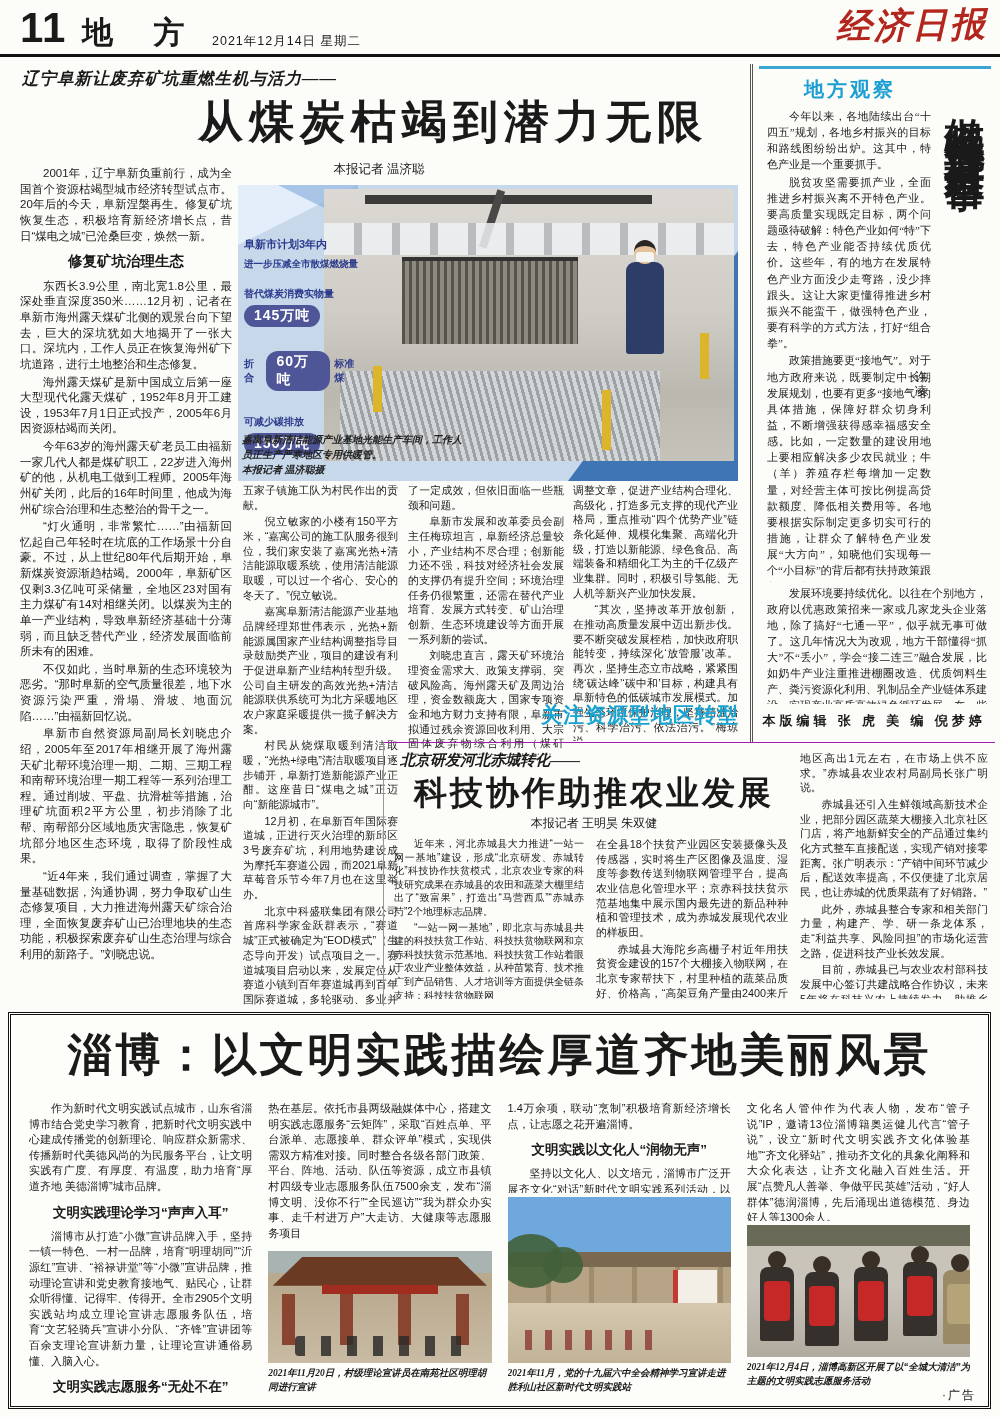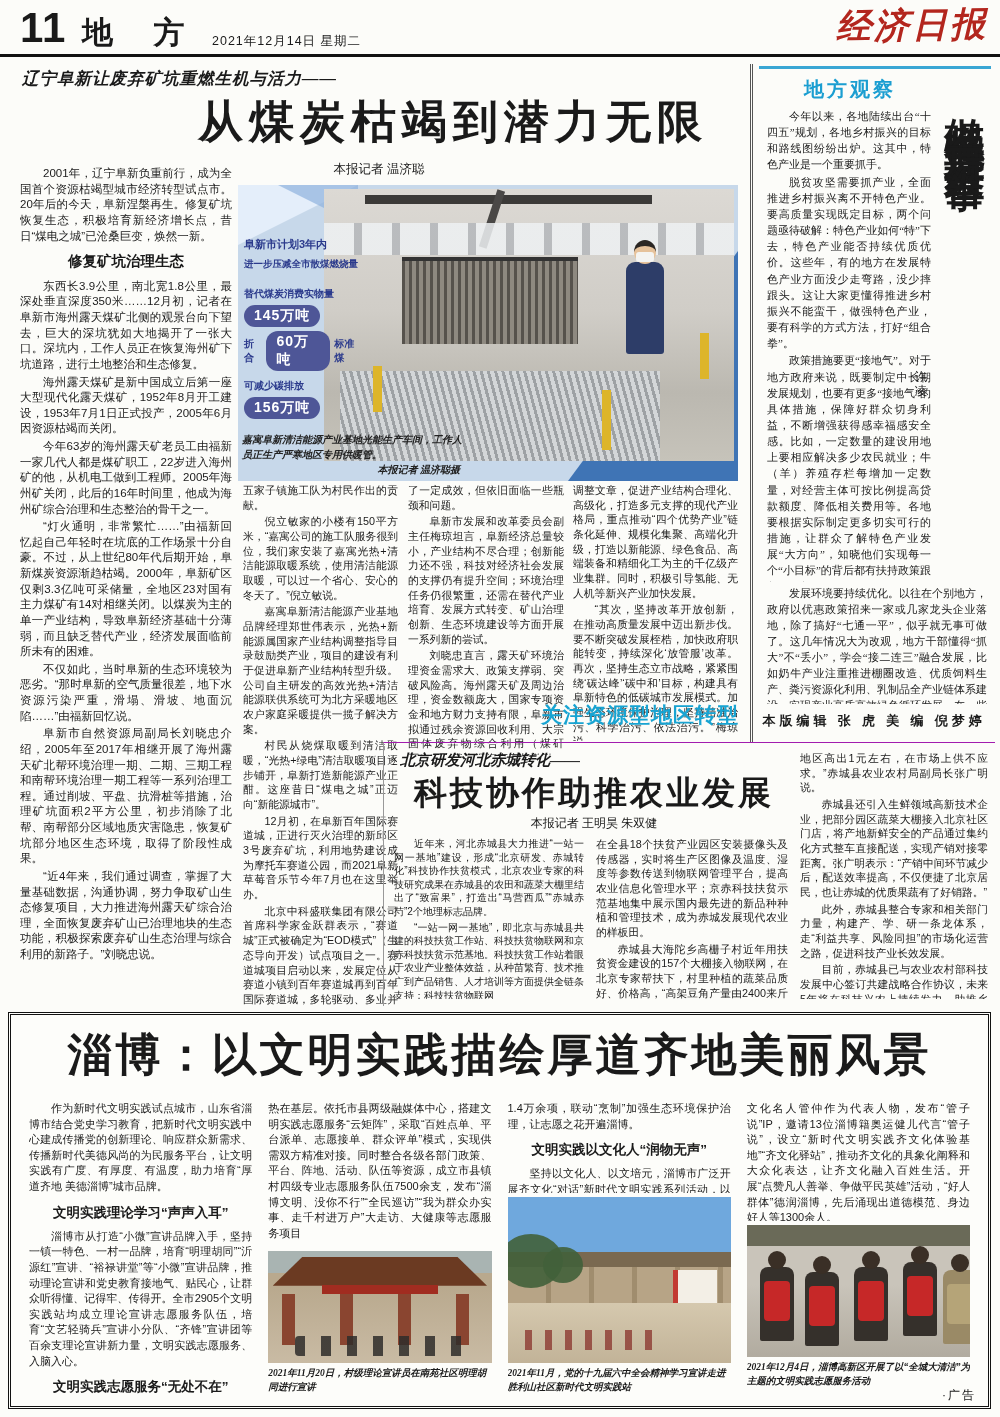--- a/index.html
+++ b/index.html
@@ -44,24 +44,24 @@
   .composite .tri-tl { position:absolute; left:0; top:0; width:120px; height:60px;
     background:#e4eefa; clip-path:polygon(0 0,100% 0,0 100%); }
   .composite .tri-tl2 { position:absolute; left:40px; top:0; width:80px; height:40px;
     background:#8fb2dd; clip-path:polygon(0 0,100% 0,100% 100%); opacity:.7; }
   .info-panel { position:absolute; left:6px; top:52px; width:118px; color:#2b3a8c; }
   .info-line1 { font-size:11px; font-weight:bold; margin-bottom:6px; }
   .info-line2 { font-size:9.5px; font-weight:bold; margin-bottom:16px; }
   .info-label { font-size:10px; font-weight:bold; margin:8px 0 4px; }
   .badge { display:inline-block; background:#4e5697; color:#fff; font-weight:bold; font-size:14px;
     padding:2px 10px; border-radius:12px; letter-spacing:1px; }
-  .info-row { display:flex; align-items:center; gap:4px; margin:4px 0; font-size:10px; font-weight:bold; }
+  .info-row { display:flex; align-items:center; gap:4px; margin:24px 0; font-size:10px; font-weight:bold; }
   .photo-cap { position:absolute; left:4px; bottom:4px; width:228px; font-size:10px; font-weight:bold;
     line-height:1.5; font-family:"Liberation Serif","DejaVu Serif",serif; font-style:italic; color:#222; }
-  .photo-credit { text-align:right; padding-right:10px; }
+  .photo-credit { text-align:left; padding-right:10px; }
 
   .factory { position:absolute; left:86px; top:4px; width:410px; height:272px; overflow:hidden;
     background:linear-gradient(#dcd9d4 0%,#d0cdc7 45%,#bbb8b0 75%,#c6c3ba 100%); }
   .fp-beam { position:absolute; left:10%; top:6px; width:70%; height:9px; background:#3c3a38; }
   .fp-beam2 { position:absolute; left:40%; top:0; width:8px; height:60px; background:#4a4846; transform:rotate(18deg); }
   .fp-windows { position:absolute; left:0; top:34px; width:100%; height:32px; opacity:.85;
     background:repeating-linear-gradient(90deg,#eef1f3 0 30px,#b4b7bb 30px 38px); }
   .fp-machine { position:absolute; left:19%; top:25%; width:43%; height:32%; border-top:4px solid #333;
     background:repeating-linear-gradient(90deg,#56524c 0 3px,#8e8980 3px 7px); }
   .fp-pipes { position:absolute; left:4%; bottom:0; width:78%; height:33%;
@@ -270,40 +270,40 @@
     </div>
 </div>
 
 <div id="zibo">
   <div class="z-headline">淄博：以文明实践描绘厚道齐地美丽风景</div>
   <div class="z-cols">
 
     <div class="z-col">
         <p class="para">作为新时代文明实践试点城市，山东省淄博市结合党史学习教育，把新时代文明实践中心建成传播党的创新理论、响应群众新需求、传播新时代美德风尚的为民服务平台，让文明实践有广度、有厚度、有温度，助力培育“厚道齐地 美德淄博”城市品牌。</p>
         <h3 class="subhead">文明实践理论学习“声声入耳”</h3>
-        <p class="para">淄博市从打造“小微”宣讲品牌入手，坚持一镇一特色、一村一品牌，培育“明理胡同”“沂源红”宣讲、“裕禄讲堂”等“小微”宣讲品牌，推动理论宣讲和党史教育接地气、贴民心，让群众听得懂、记得牢、传得开。全市2905个文明实践站均成立理论宣讲志愿服务队伍，培育“文艺轻骑兵”宣讲小分队、“齐锋”宣讲团等百余支理论宣讲新力量，文明实践志愿服务、入脑入心。</p>
+        <p class="para">淄博市从打造“小微”宣讲品牌入手，坚持一镇一特色、一村一品牌，培育“明理胡同”“沂源红”宣讲、“裕禄讲堂”等“小微”宣讲品牌，推动理论宣讲和党史教育接地气、贴民心，让群众听得懂、记得牢、传得开。全市2905个文明实践站均成立理论宣讲志愿服务队伍，培育“文艺轻骑兵”宣讲小分队、“齐锋”宣讲团等百余支理论宣讲新力量，让理论宣讲通俗易懂、入脑入心。</p>
         <h3 class="subhead">文明实践志愿服务“无处不在”</h3>
       </div>
 
     <div class="z-col">
       <div class="z-text" style="height:146px;">
           <p class="para noindent">热在基层。依托市县两级融媒体中心，搭建文明实践志愿服务“云矩阵”，采取“百姓点单、平台派单、志愿接单、群众评单”模式，实现供需双方精准对接。同时整合各级各部门政策、平台、阵地、活动、队伍等资源，成立市县镇村四级专业志愿服务队伍7500余支，发布“淄博文明、没你不行”“全民巡访”“我为群众办实事、走千村进万户”大走访、大健康等志愿服务项目</p>
         </div>
       <div class="z-photo ph-pav">
         <div class="roof"></div>
         <div class="board"></div>
         <div class="cols"></div>
         <div class="people"></div>
       </div>
       <div class="z-cap">2021年11月20日，村级理论宣讲员在南苑社区明理胡同进行宣讲</div>
     </div>
 
     <div class="z-col">
       <div class="z-text" style="height:92px;">
-          <p class="para noindent">1.4万余项，联动“烹制”加强生态环境保护治理，让志愿之花开遍淄博。</p>
+          <p class="para noindent">1.4万余项，联动“烹制”积极培育新经济增长点，让志愿之花开遍淄博。</p>
           <h3 class="subhead">文明实践以文化人“润物无声”</h3>
           <p class="para">坚持以文化人、以文培元，淄博市广泛开展齐文化“对话”新时代文明实践系列活动，以文化“两创”涵育“厚道齐地 美德淄博”。借助当地历史</p>
         </div>
       <div class="z-photo ph-tem">
         <div class="roofline"></div>
         <div class="wall"></div>
         <div class="banner"></div>
         <div class="tree t1"></div>
         <div class="tree t2"></div>
         <div class="crowd"></div>

